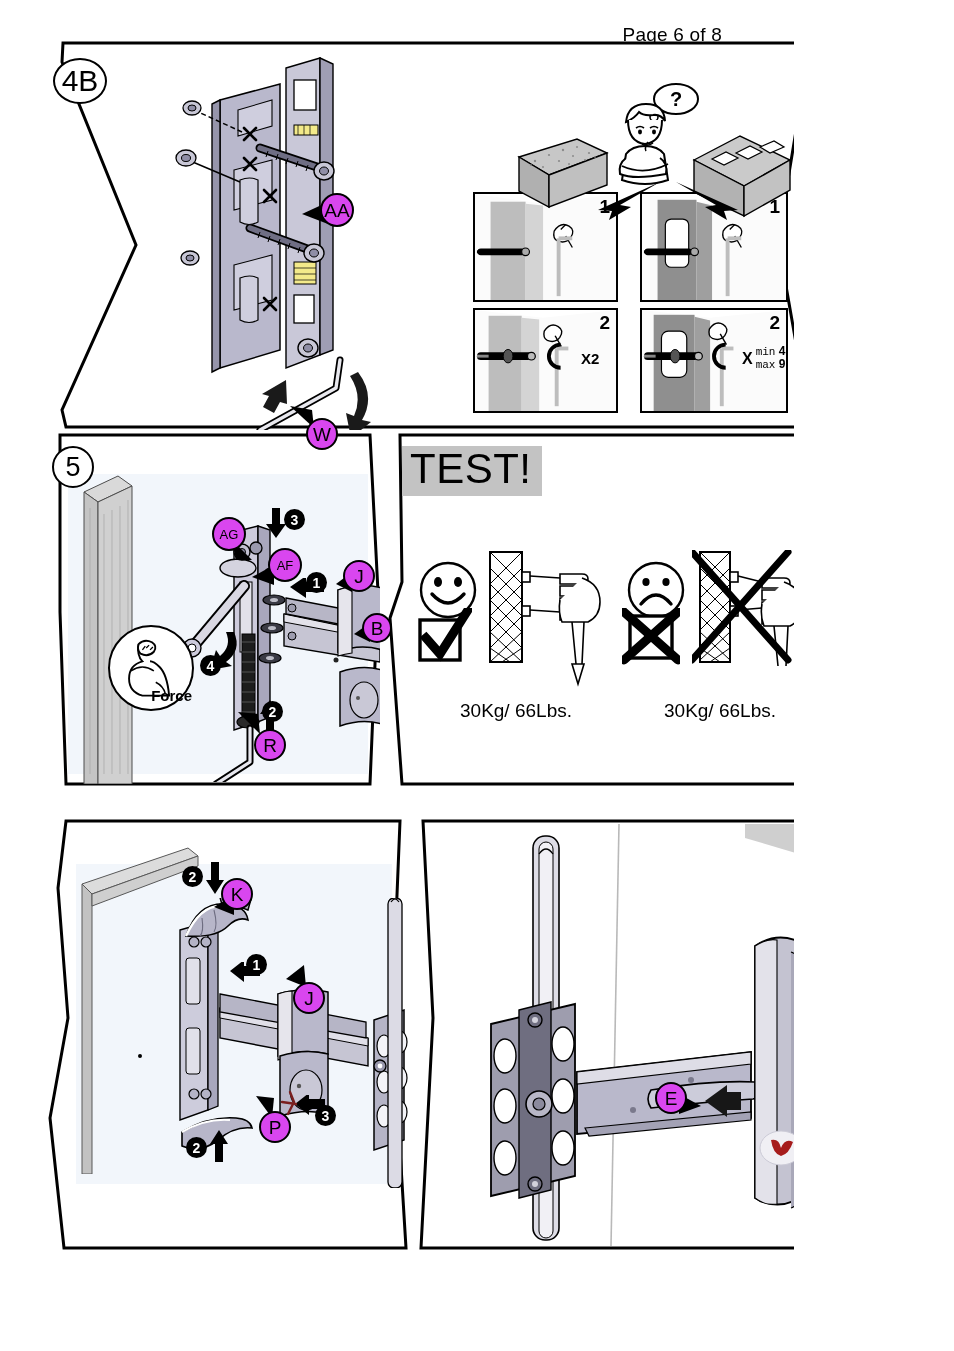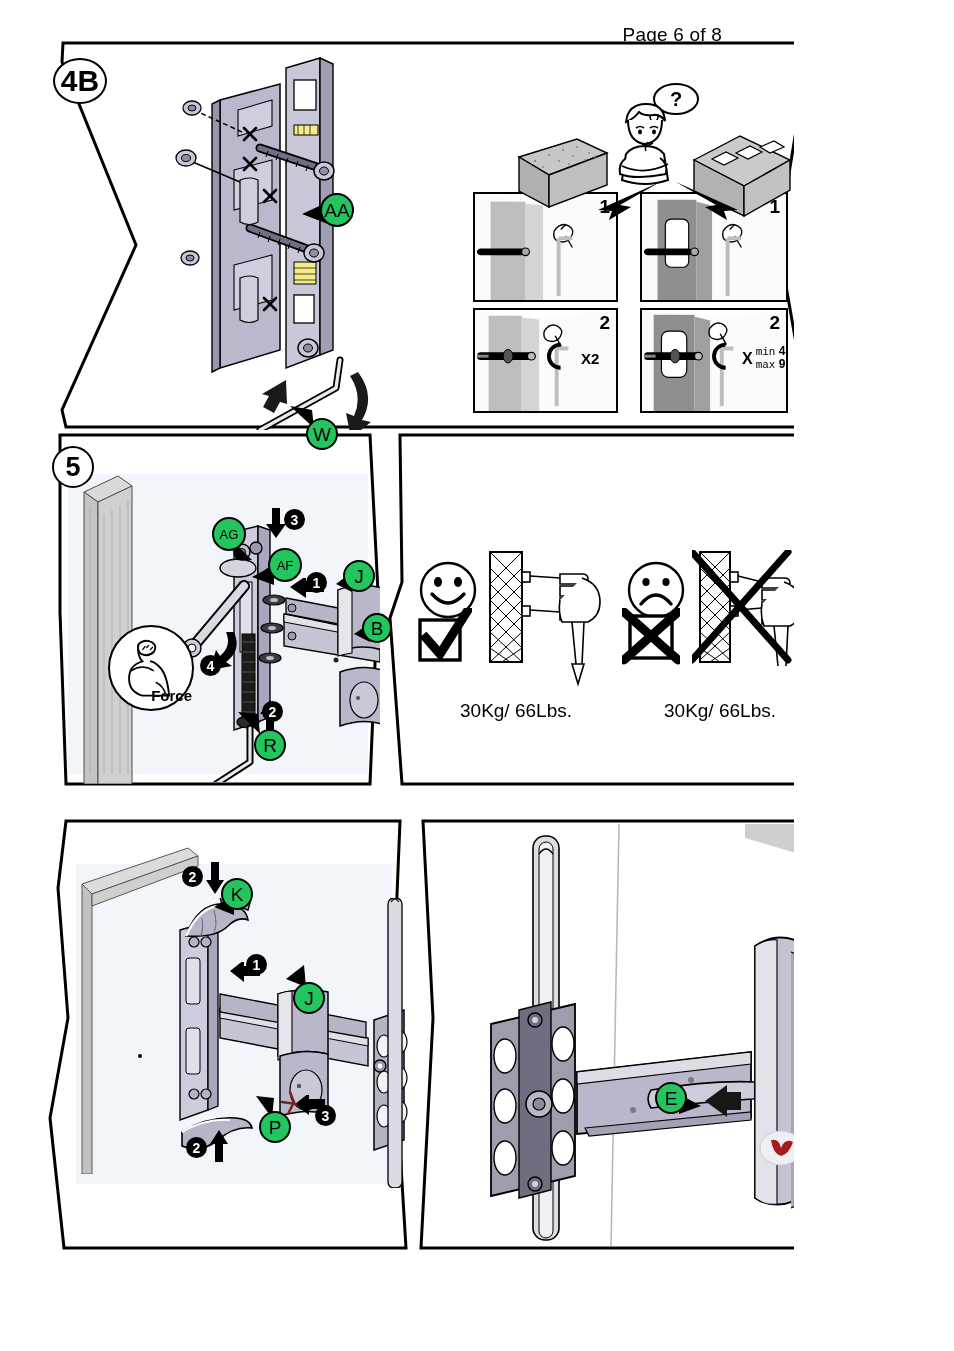--- a/index.html
+++ b/index.html
@@ -43,31 +43,31 @@
 
   
   .step-badge {
     position: absolute;
     border: 2.2px solid #000;
     border-radius: 50%;
     background: #fff;
     display: flex;
     align-items: center;
     justify-content: center;
-    font-weight: bold;
+    font-weight: normal;
     color: #000;
     z-index: 6;
   }
 
   
   .callout {
     position: absolute;
     border: 2px solid #000;
     border-radius: 50%;
-    background: #22c55e;
+    background: #d946ef;
     display: flex;
     align-items: center;
     justify-content: center;
     font-size: 19px;
     color: #000;
     z-index: 8;
     line-height: 1;
   }
   .callout.small { font-size: 13px; }
 
@@ -574,20 +574,21 @@
   <svg class="art" style="left:198px; top:630px; width:44px; height:40px;" viewBox="0 0 44 40">
     <path d="M36,2 q8,18 -8,30 l6,4 l-22,4 l6,-20 l4,6 q12,-10 6,-24 z" fill="#000"></path>
   </svg>
   <div class="seq" style="left:200px; top:655px;">4</div>
 
   <div class="panel" style="left:386px; top:432px; width:430px; height:360px;">
     <svg class="frame" viewBox="0 0 430 360" preserveAspectRatio="none">
       <polygon points="14,3 410,3 424,170 410,352 16,352 4,186 16,150" fill="#ffffff" stroke="#000000" stroke-width="3"></polygon>
     </svg>
     <div class="panel-body">
+      <div id="test-heading" style="left:16px; top:14px;">TEST!</div>
 
       <svg class="art" style="left:32px; top:128px; width:60px; height:60px;" viewBox="0 0 60 60">
         <circle cx="30" cy="30" r="27" fill="#fff" stroke="#000" stroke-width="2.4"></circle>
         <ellipse cx="20" cy="22" rx="4" ry="5" fill="#000"></ellipse>
         <ellipse cx="40" cy="22" rx="4" ry="5" fill="#000"></ellipse>
         <path d="M14,34 q16,18 32,0" fill="none" stroke="#000" stroke-width="3.4" stroke-linecap="round"></path>
       </svg>
       <svg class="art" style="left:30px; top:176px; width:56px; height:56px;" viewBox="0 0 56 56">
         <rect x="4" y="12" width="40" height="40" fill="#fff" stroke="#000" stroke-width="3.4"></rect>
         <path d="M10,30 L24,46 L52,2" fill="none" stroke="#000" stroke-width="9" stroke-linecap="square" stroke-linejoin="miter"></path>

